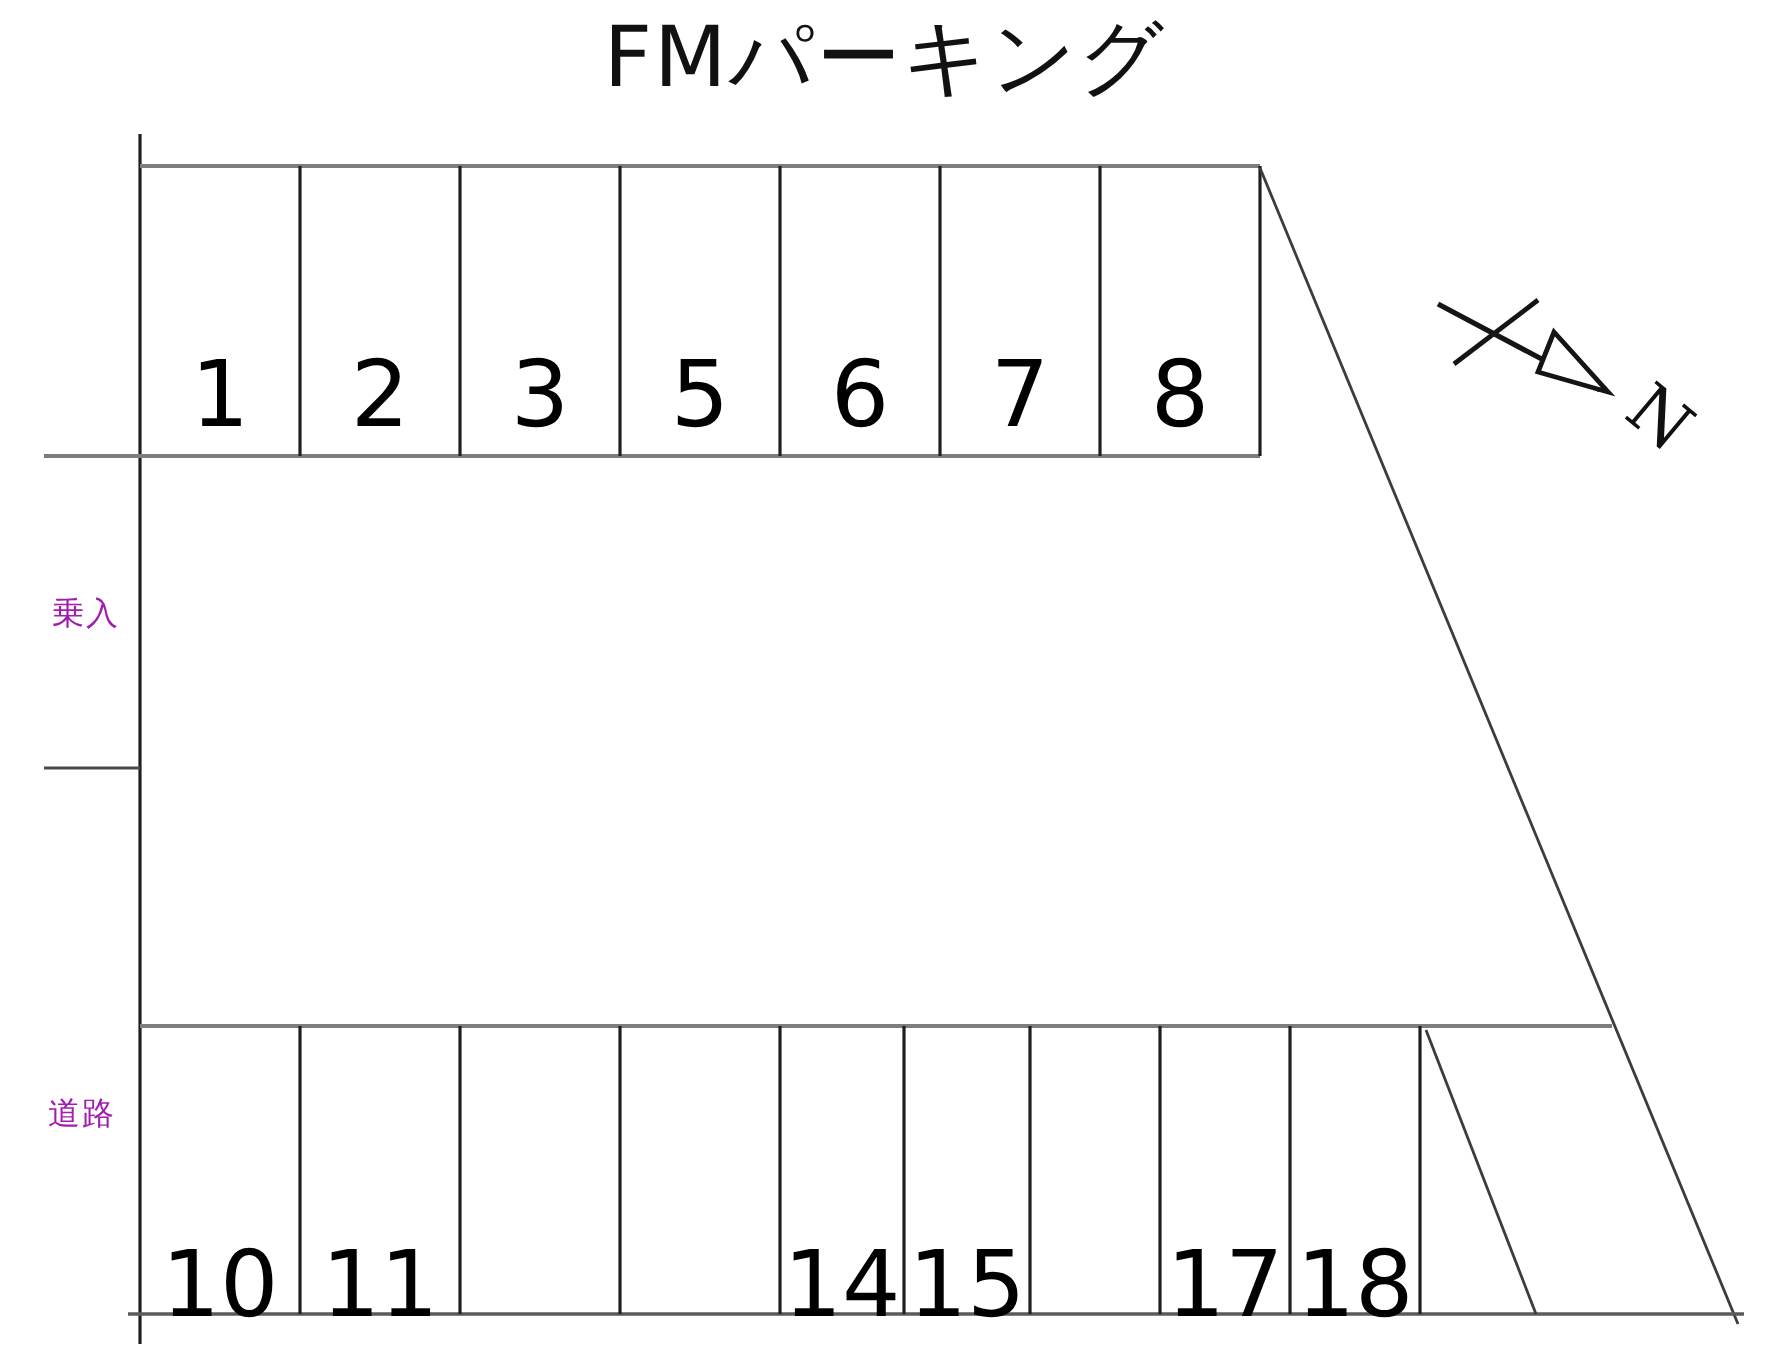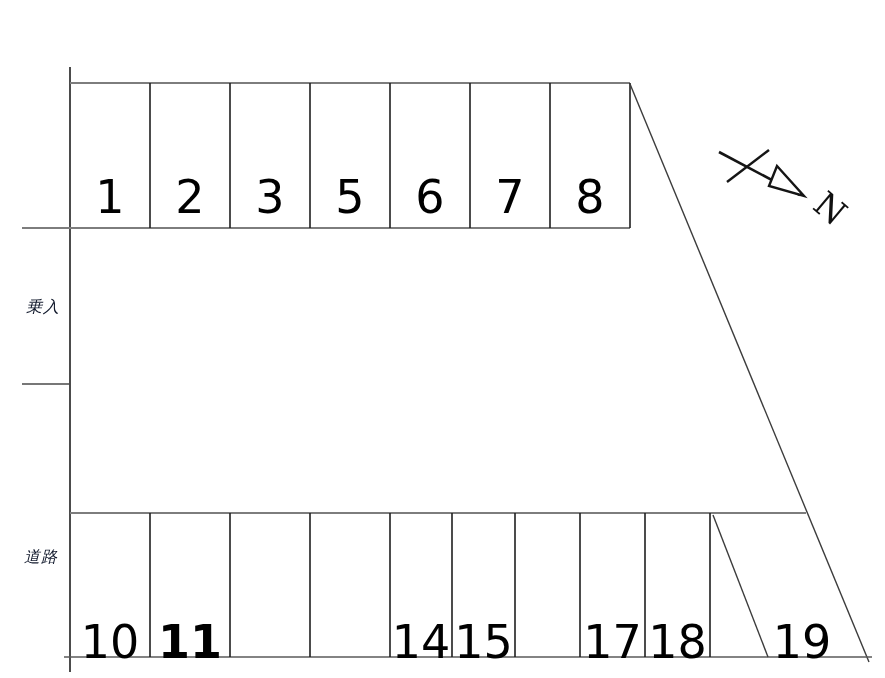--- a/index.html
+++ b/index.html
@@ -19,29 +19,30 @@
   .vl  { stroke:#1f1f1f; stroke-width:1.6; fill:none; }
   .dl  { stroke:#3c3c3c; stroke-width:1.4; fill:none; }
   .tk  { stroke:#4a4a4a; stroke-width:1.6; fill:none; }
   .spot {
     position:absolute; display:flex; align-items:flex-end; justify-content:center;
     font-size:46px; line-height:1; color:#000; padding-bottom:4px; box-sizing:border-box;
   }
   .spot.top { top:84px;  height:140px; }
   .spot.bot { top:514px; height:139px;margin-top:16px; }
   .side-label {
-    position:absolute; font-size:16px; color:#0f172a; letter-spacing:1px; white-space:nowrap;font-style:italic;
+    position:absolute; font-size:16px; color:#a21caf; letter-spacing:1px; white-space:nowrap;
   }
   .north-n { font-family:"DejaVu Serif","Liberation Serif",serif; font-size:34px; fill:#101010; }
 </style>
 </head>
 <body>
 
 <div class="page">
 
+  <div class="title">FMパーキング</div>
 
   <svg class="lines" width="885" height="678" viewBox="0 0 885 678">
 
     <line class="vl" x1="70" y1="67" x2="70" y2="672"></line>
 
     <line class="hl" x1="70" y1="83" x2="630" y2="83"></line>
     <line class="hl" x1="22" y1="228" x2="630" y2="228"></line>
     <g>
       <line class="vl" x1="150" y1="83" x2="150" y2="228"></line>
       <line class="vl" x1="230" y1="83" x2="230" y2="228"></line>
@@ -100,32 +101,29 @@
   <div class="spot top" style="left:470px; width:80px;">
       <span>7</span>
     </div>
   <div class="spot top" style="left:550px; width:80px;">
       <span>8</span>
     </div>
 
   <div class="spot bot" style="left:70px;  width:80px;">
       <span>10</span>
     </div>
-  <div class="spot bot" style="left:150px; width:80px;font-weight:bold;">
+  <div class="spot bot" style="left:150px; width:80px;">
       <span>11</span>
     </div>
   <div class="spot bot" style="left:390px; width:62px;">
       <span>14</span>
     </div>
   <div class="spot bot" style="left:452px; width:63px;">
       <span>15</span>
     </div>
   <div class="spot bot" style="left:580px; width:65px;">
       <span>17</span>
     </div>
   <div class="spot bot" style="left:645px; width:65px;">
       <span>18</span>
     </div>
-  <div class="spot bot" style="left:752px; width:100px;">
-      <span>19</span>
-    </div>
 
 </div>
 
 </body></html>

